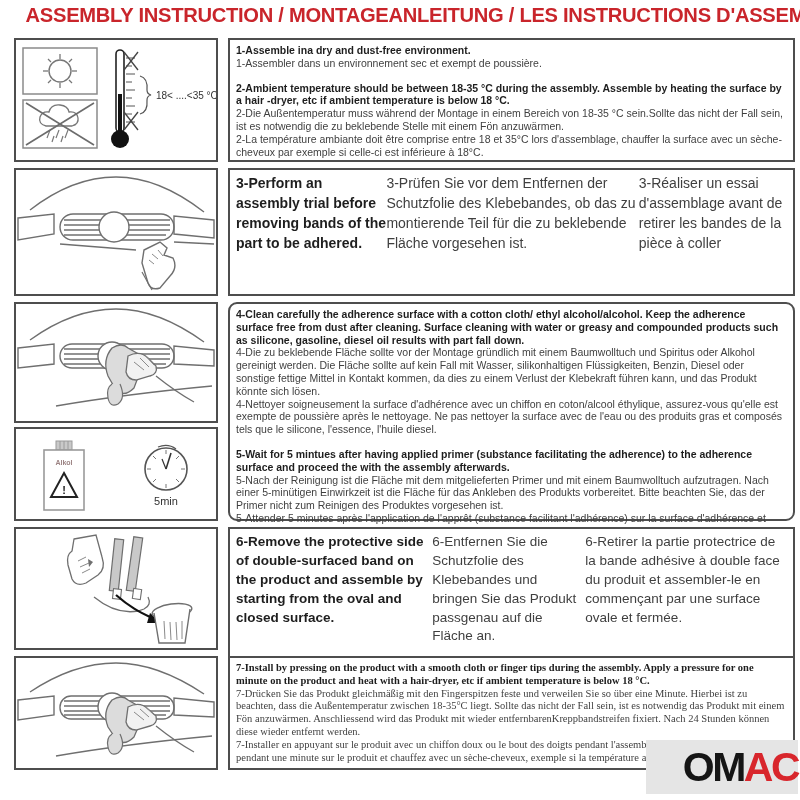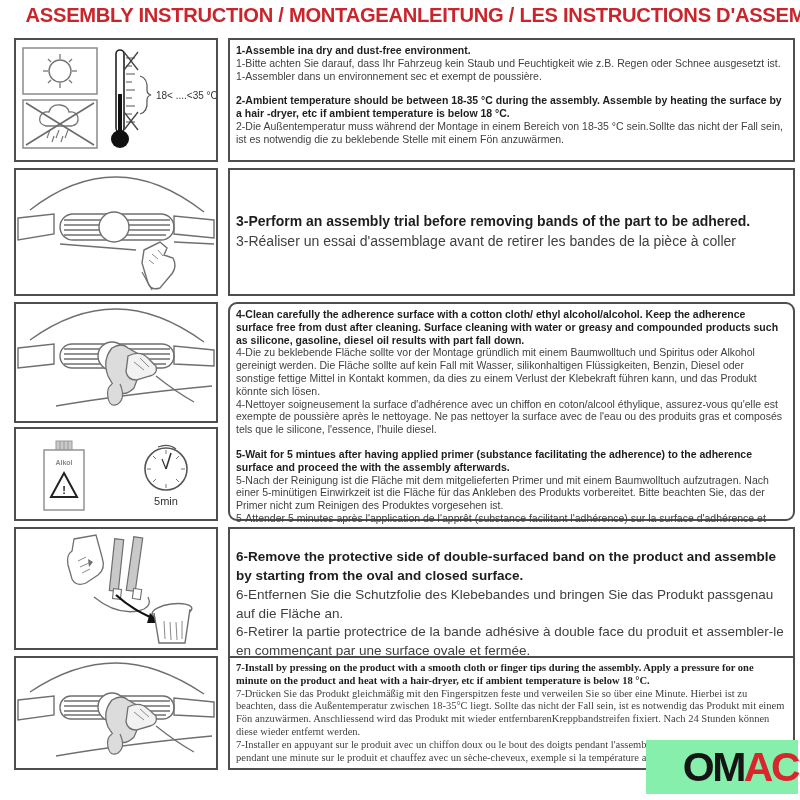--- a/index.html
+++ b/index.html
@@ -4,29 +4,29 @@
 <style>
   html,body{margin:0;padding:0;background:#ffffff;}
   .sheet{position:relative;width:800px;height:800px;background:#fff;
          font-family:"Liberation Sans",sans-serif;color:#3d3d3d;overflow:hidden;}
   .title{position:absolute;top:3px;left:10px;width:780px;text-align:center;
          font-size:21px;font-weight:800;letter-spacing:-0.3px;
          transform:scaleX(0.96);transform-origin:center;white-space:nowrap;}
   .box{position:absolute;box-sizing:border-box;border:2px solid #4e4e4e;background:#fff;}
   .imgbox{display:flex;align-items:flex-end;justify-content:center;}
   .txt{padding:4px 8px 4px 6px;}
-  .vcenter{display:flex;flex-direction:column;justify-content:center;}
+  .vcenter{display:flex;flex-direction:row;justify-content:center;}
   .txt p{margin:0;font-size:10.5px;line-height:1.22;color:#3f3f3f;}
   .txt p.en{font-weight:bold;color:#1e1e1e;}
   .txt.big p{font-size:14px;line-height:1.42;}
   .txt.big6 p{font-size:13.5px;line-height:1.4;}
   .gap{height:12px;}
   svg{display:block;}
   svg text{font-family:"Liberation Sans",sans-serif;}
-  .logo{position:absolute;left:646px;top:740px;width:152px;height:54px;background:#86efac;
+  .logo{position:absolute;left:646px;top:740px;width:152px;height:54px;background:#e5e5e5;
         display:flex;align-items:center;justify-content:flex-end;z-index:5;
         font-weight:900;font-size:41px;letter-spacing:-2.5px;line-height:1;}
   .logo .blk{color:#151515;}
   .logo .red{color:#d8262c;text-align:right;}
 </style>
 </head>
 <body>
 
 <div class="sheet">
 
@@ -88,25 +88,25 @@
             <line x1="122" y1="70" x2="108" y2="88"></line>
         </g>
         <path d="M124,34 q8,2 7,14 q0,4 4,5 q-4,1 -4,5 q1,12 -7,14" fill="none" stroke="#555" stroke-width="1.2"></path>
         <text x="140" y="57" font-size="10" fill="#333">18&lt; ....&lt;35 °C</text>
       </g>
     </svg>
   </div>
 
   <div class="box txt" style="left:228px;top:38px;width:567px;height:124px;">
     <p class="en">1-Assemble ina dry and dust-free environment.</p>
-    <p>1-Bitte achten Sie darauf, dass Ihr Fahrzeug kein Staub und Feuchtigkeit wie z.B. Regen oder Schnee ausgesetzt ist.</p>
     <p>1-Assembler dans un environnement sec et exempt de poussière.</p>
     <div class="gap"></div>
     <p class="en">2-Ambient temperature should be between 18-35 °C  during the assembly. Assemble by heating the surface by a hair -dryer, etc if ambient temperature is below 18 °C.</p>
     <p>2-Die Außentemperatur muss während der Montage in einem Bereich von 18-35 °C  sein.Sollte das nicht der Fall sein, ist es notwendig die zu beklebende Stelle mit einem Fön anzuwärmen.</p>
+    <p>2-La température ambiante doit être comprise entre 18 et 35°C lors d'assemblage, chauffer la surface avec un sèche-cheveux par exemple si celle-ci est inférieure à 18°C.</p>
   </div>
 
   <div class="box imgbox" style="left:14px;top:168px;width:204px;height:128px;">
     <svg width="200" height="122" viewBox="0 0 200 122">
       <g fill="none" stroke="#6f6f6f" stroke-width="1.4">
         <path d="M14,38 C50,10 80,5 100,5"></path>
         <path d="M188,40 C152,12 122,5 100,5"></path>
         <path d="M2,46 L38,42 L38,62 L2,68 Z"></path>
         <path d="M198,48 L158,44 L158,62 L198,66 Z"></path>
         <rect x="44" y="42" width="114" height="26" rx="13"></rect>
@@ -121,20 +121,21 @@
       <g>
         <path d="M128,78 l16,-8 l7,6 l-3,7 l9,3 q5,10 -3,18 l-10,12 q-9,3 -12,-5 l-6,-20 z" fill="#ffffff" stroke="#6f6f6f" stroke-width="1.4"></path>
         <path d="M136,82 l6,5 M142,78 l5,6 M133,88 l5,4" stroke="#8a8a8a" stroke-width="1" fill="none"></path>
         <path d="M126,100 l10,18" stroke="#6f6f6f" stroke-width="1.2" fill="none"></path>
       </g>
     </svg>
   </div>
 
   <div class="box txt big vcenter" style="left:228px;top:168px;width:567px;height:128px;">
     <p class="en">3-Perform an assembly trial before removing bands of the part to be adhered.</p>
+    <p>3-Prüfen Sie vor dem Entfernen der Schutzfolie des Klebebandes, ob das zu montierende Teil für die zu beklebende Fläche vorgesehen ist.</p>
     <p>3-Réaliser un essai d'assemblage avant de retirer les bandes de la pièce à coller</p>
   </div>
 
   <div class="box imgbox" style="left:14px;top:302px;width:204px;height:121px;">
     <svg width="200" height="115" viewBox="0 0 200 115">
       <g fill="none" stroke="#6f6f6f" stroke-width="1.4">
         <path d="M14,34 C50,8 80,3 100,3"></path>
         <path d="M188,36 C152,10 122,3 100,3"></path>
         <path d="M2,42 L38,38 L38,58 L2,62 Z"></path>
         <path d="M198,44 L158,40 L158,58 L198,60 Z"></path>

